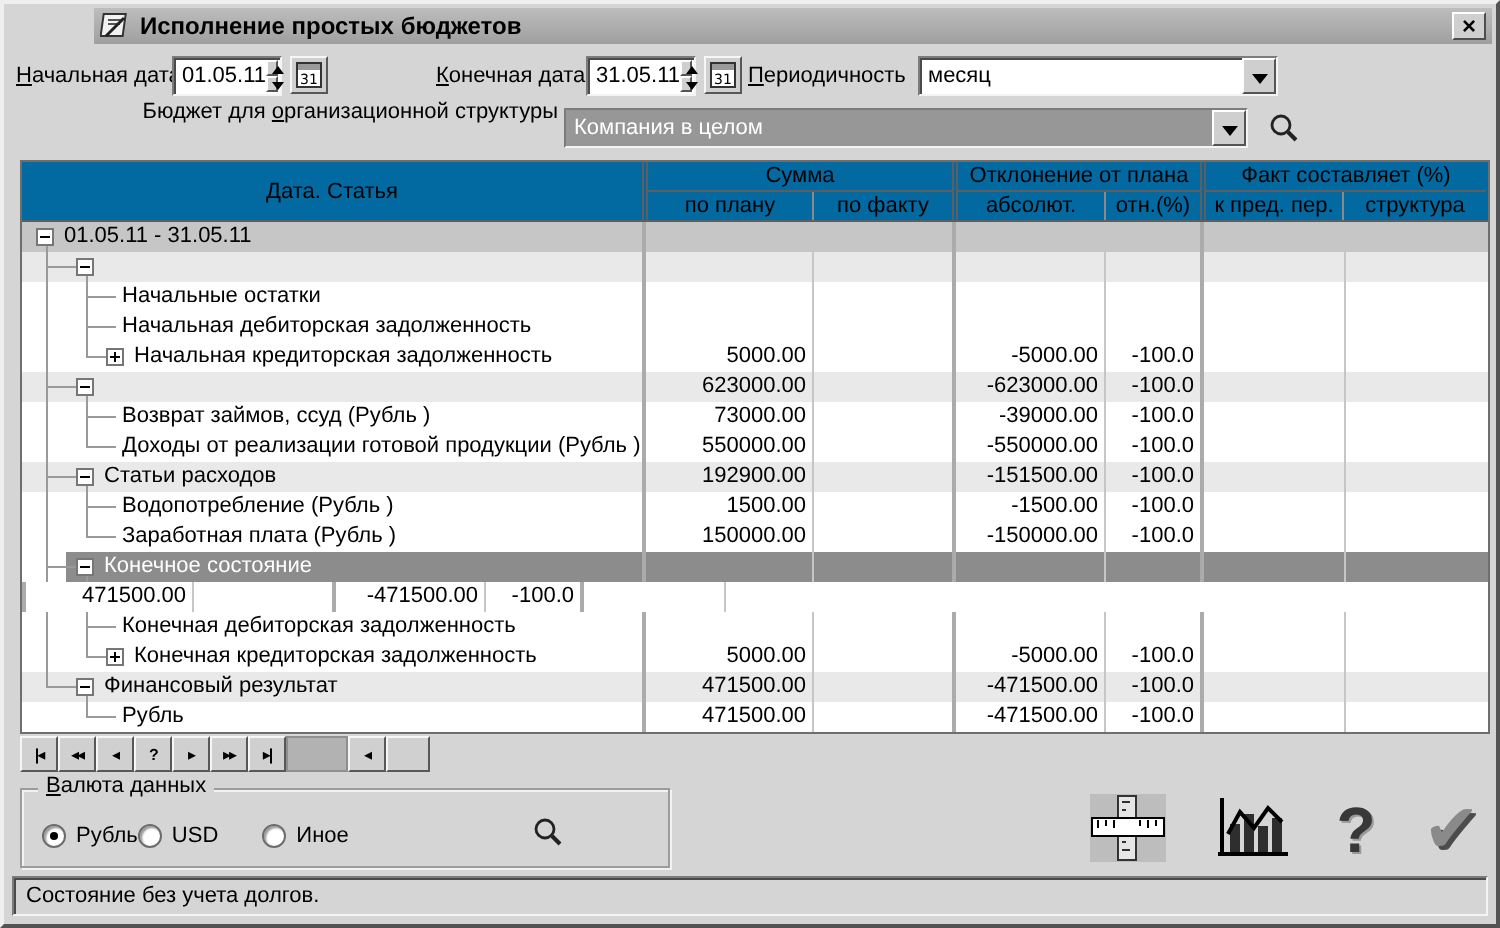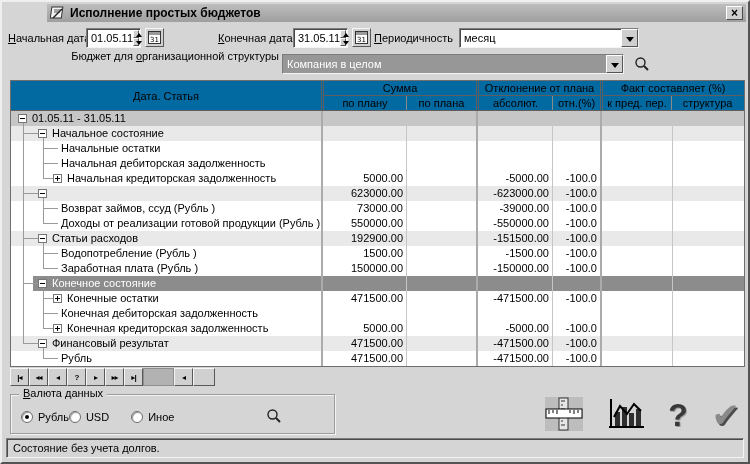--- a/index.html
+++ b/index.html
@@ -190,21 +190,21 @@
   </span>
 
   <div class="grid">
     <div class="hdr">
       <div class="h0">Дата. Статья</div>
 
     <div class="hg hg1">
           <div class="gt">Сумма</div>
           <div class="gcols">
             <div class="hs hs1">по плану</div>
-            <div class="hs hs2">по плана</div>
+            <div class="hs hs2">по факту</div>
           </div>
         </div>
         <div class="hg hg2">
           <div class="gt">Отклонение от плана</div>
           <div class="gcols">
             <div class="hs hs1">абсолют.</div>
             <div class="hs hs2">отн.(%)</div>
           </div>
         </div>
         <div class="hg hg3">
@@ -223,21 +223,21 @@
           <div class="cell num c1"></div>
           <div class="cell num c2"></div>
           <div class="cell num c3"></div>
           <div class="cell num c4"></div>
           <div class="cell num c5"></div>
           <div class="cell num c6"></div>
         </div>
         <div class="trow bg-group">
           <div class="cell c0"><span class="tl t0"></span><span class="tl k1"></span><span class="tl t1b"></span><span class="ebox lv1">
               <i></i>
-            </span><span class="rlabel i1">Начальное состояние</span></div>
+            </span></div>
           <div class="cell num c1"></div>
           <div class="cell num c2"></div>
           <div class="cell num c3"></div>
           <div class="cell num c4"></div>
           <div class="cell num c5"></div>
           <div class="cell num c6"></div>
         </div>
         <div class="trow bg-plain">
           <div class="cell c0"><span class="tl t0"></span><span class="tl t1"></span><span class="tl k2"></span><span class="rlabel i2n">Начальные остатки</span></div>
           <div class="cell num c1"></div>
@@ -331,24 +331,20 @@
               <i></i>
             </span><span class="rlabel i1">Конечное состояние</span></div>
           <div class="cell num c1"></div>
           <div class="cell num c2"></div>
           <div class="cell num c3"></div>
           <div class="cell num c4"></div>
           <div class="cell num c5"></div>
           <div class="cell num c6"></div>
         </div>
         <div class="trow bg-plain">
-          <div class="cell c0"><span class="tl t0"></span><span class="tl t1"></span><span class="tl k2"></span><span class="ebox lv2">
-              <i></i>
-              <b></b>
-            </span><span class="rlabel i2b">Конечные остатки</span></div>
           <div class="cell num c1">471500.00</div>
           <div class="cell num c2"></div>
           <div class="cell num c3">-471500.00</div>
           <div class="cell num c4">-100.0</div>
           <div class="cell num c5"></div>
           <div class="cell num c6"></div>
         </div>
         <div class="trow bg-plain">
           <div class="cell c0"><span class="tl t0"></span><span class="tl t1"></span><span class="tl k2"></span><span class="rlabel i2n">Конечная дебиторская задолженность</span></div>
           <div class="cell num c1"></div>

